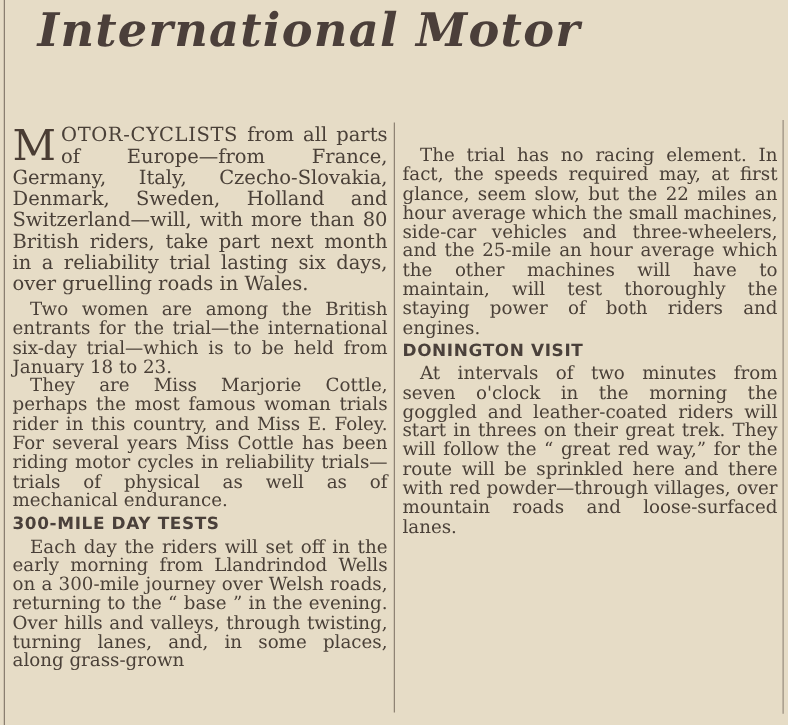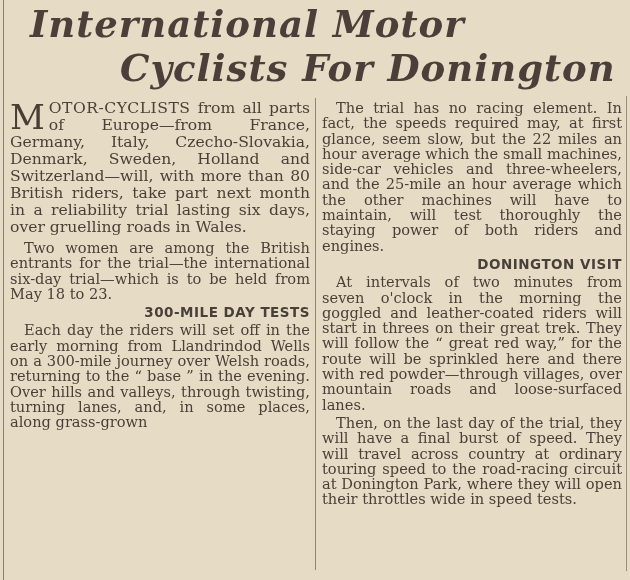--- a/index.html
+++ b/index.html
@@ -35,42 +35,41 @@
   p { margin: 0; text-indent: 14px; }
   p.first { text-indent: 0; font-size: 15.6px; line-height: 17px; }
   .dropcap {
     float: left; font-size: 34px; line-height: 30px;
     margin: 2px 4px 0 0; color: #4a3d34;
   }
   .lead-caps { letter-spacing: 0.5px; }
   p.mid { font-size: 14.6px; line-height: 15.3px; }
   .subhead {
     font-family: "DejaVu Sans", sans-serif; font-weight: bold;
-    font-size: 13.5px; text-align: right; margin: 4px 0 2px 0;
+    font-size: 13.5px; text-align: left; margin: 4px 0 2px 0;
     letter-spacing: 0.5px; color: #4a403a;
   }
   .col-right p.noindent { text-indent: 0; }
 </style>
 </head>
 <body>
 
 <div class="left-rule"></div>
 <div class="right-rule"></div>
 <div class="col-rule"></div>
 
 <div class="headline">
   <div class="hl1">International Motor</div>
-  <div class="hl2">Cyclists For Donington</div>
 </div>
 
 <div class="col col-left">
   <p class="first"><span class="dropcap">M</span><span class="lead-caps">OTOR-CYCLISTS</span><span> from all parts of Europe—from France, Germany, Italy, Czecho-Slovakia, Denmark, Sweden, Holland and Switzerland—will, with more than 80 British riders, take part next month in a reliability trial lasting six days, over gruelling roads in Wales.</span></p>
-  <p class="mid" style="margin-top:4px">Two women are among the British entrants for the trial—the international six-day trial—which is to be held from May 18 to 23.</p>
+  <p class="mid" style="margin-top:4px">Two women are among the British entrants for the trial—the international six-day trial—which is to be held from January 18 to 23.</p>
+  <p class="mid">They are Miss Marjorie Cottle, perhaps the most famous woman trials rider in this country, and Miss E. Foley. For several years Miss Cottle has been riding motor cycles in reliability trials—trials of physical as well as of mechanical endurance.</p>
   <div class="subhead">300-MILE DAY TESTS</div>
   <p class="mid">Each day the riders will set off in the early morning from Llandrindod Wells on a 300-mile journey over Welsh roads, returning to the “ base ” in the evening. Over hills and valleys, through twisting, turning lanes, and, in some places, along grass-grown</p>
 </div>
 
 <div class="col col-right">
-  <p class="mid" style="margin-top:0">The trial has no racing element. In fact, the speeds required may, at first glance, seem slow, but the 22 miles an hour average which the small machines, side-car vehicles and three-wheelers, and the 25-mile an hour average which the other machines will have to maintain, will test thoroughly the staying power of both riders and engines.</p>
+  <p class="mid" style="margin-top:17px">The trial has no racing element. In fact, the speeds required may, at first glance, seem slow, but the 22 miles an hour average which the small machines, side-car vehicles and three-wheelers, and the 25-mile an hour average which the other machines will have to maintain, will test thoroughly the staying power of both riders and engines.</p>
   <div class="subhead">DONINGTON VISIT</div>
   <p class="mid">At intervals of two minutes from seven o'clock in the morning the goggled and leather-coated riders will start in threes on their great trek. They will follow the “ great red way,” for the route will be sprinkled here and there with red powder—through villages, over mountain roads and loose-surfaced lanes.</p>
-  <p class="mid" style="margin-top:3px">Then, on the last day of the trial, they will have a final burst of speed. They will travel across country at ordinary touring speed to the road-racing circuit at Donington Park, where they will open their throttles wide in speed tests.</p>
 </div>
 
 </body></html>

